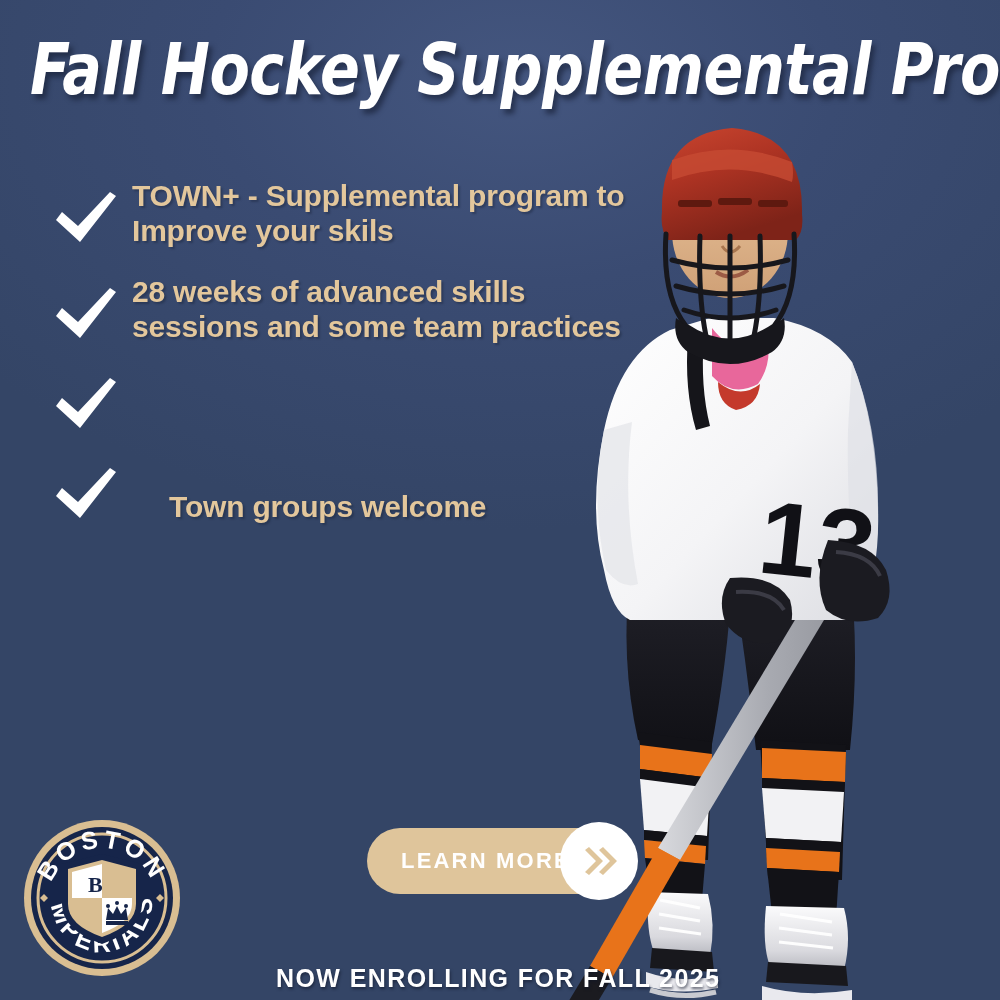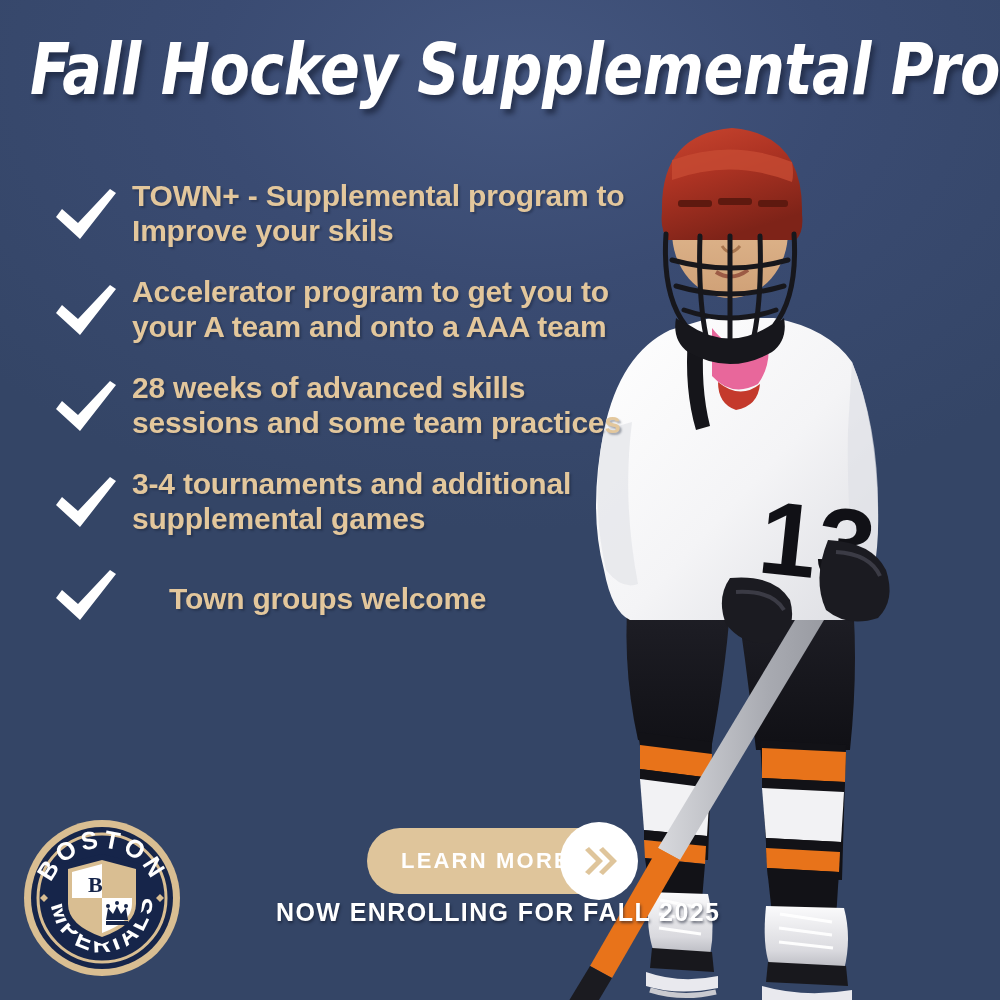--- a/index.html
+++ b/index.html
@@ -22,21 +22,21 @@
     color:#ffffff;
     letter-spacing:-0.5px;
     transform:scaleX(.92);transform-origin:left top;
     text-shadow:4px 5px 5px rgba(18,26,45,.55);
     white-space:nowrap;
     font-family:"DejaVu Sans Condensed","Liberation Sans",sans-serif;
     font-stretch:condensed;
   }
   
   #bullets{position:absolute;left:48px;top:178px;width:600px;}
-  .bullet{position:relative;display:flex;align-items:center;margin-bottom:26px;}
+  .bullet{position:relative;display:flex;align-items:flex-end;margin-bottom:26px;}
   .check{flex:0 0 84px;height:64px;position:relative;}
   .check svg{position:absolute;left:4px;top:6px;}
   .btext{
     color:#e3c79c;font-weight:bold;font-size:30px;line-height:35px;
     letter-spacing:-.2px;
     text-shadow:2px 2px 2px rgba(20,28,48,.35);
     max-width:505px;
   }
   .b-short .btext{padding-top:8px;margin-left:37px;}
   
@@ -52,21 +52,21 @@
   #cta-label{
     color:#ffffff;font-weight:bold;font-size:22px;letter-spacing:2.2px;
     margin-left:34px;
   }
   #cta-circle{
     position:absolute;right:-6px;top:-6px;width:78px;height:78px;border-radius:50%;
     background:#ffffff;display:flex;align-items:center;justify-content:center;
   }
   
   #enroll{
-    position:absolute;left:276px;top:898px;
+    position:absolute;left:276px;top:964px;
     color:#ffffff;font-weight:bold;font-size:25px;letter-spacing:1.4px;
     text-shadow:1px 2px 3px rgba(15,22,40,.6);
     white-space:nowrap;
   }
 </style>
 </head>
 <body>
 
 <div id="poster">
 
@@ -229,45 +229,36 @@
 
     <div class="bullet">
       <span class="check">
         <svg width="70" height="60" viewBox="0 0 70 60">
           <path d="M4 30 L10 22 L26 36 L58 2 L64 6 L28 52 Z" fill="#ffffff"></path>
         </svg>
       </span>
       <span class="btext">TOWN+ - Supplemental program to Improve your skils</span>
     </div>
 
-    <div class="bullet">
-      <span class="check">
-        <svg width="70" height="60" viewBox="0 0 70 60">
-          <path d="M4 30 L10 22 L26 36 L58 2 L64 6 L28 52 Z" fill="#ffffff"></path>
-        </svg>
-      </span>
-      <span class="btext">Accelerator program to get you to your A team and onto a AAA team</span>
-    </div>
 
     <div class="bullet">
       <span class="check">
         <svg width="70" height="60" viewBox="0 0 70 60">
           <path d="M4 30 L10 22 L26 36 L58 2 L64 6 L28 52 Z" fill="#ffffff"></path>
         </svg>
       </span>
       <span class="btext">28 weeks of advanced skills sessions and some team practices</span>
     </div>
 
     <div class="bullet">
       <span class="check">
         <svg width="70" height="60" viewBox="0 0 70 60">
           <path d="M4 30 L10 22 L26 36 L58 2 L64 6 L28 52 Z" fill="#ffffff"></path>
         </svg>
       </span>
-      <span class="btext">3-4 tournaments and additional supplemental games</span>
     </div>
 
     <div class="bullet b-short">
       <span class="check">
         <svg width="70" height="60" viewBox="0 0 70 60">
           <path d="M4 30 L10 22 L26 36 L58 2 L64 6 L28 52 Z" fill="#ffffff"></path>
         </svg>
       </span>
       <span class="btext">Town groups welcome</span>
     </div>

